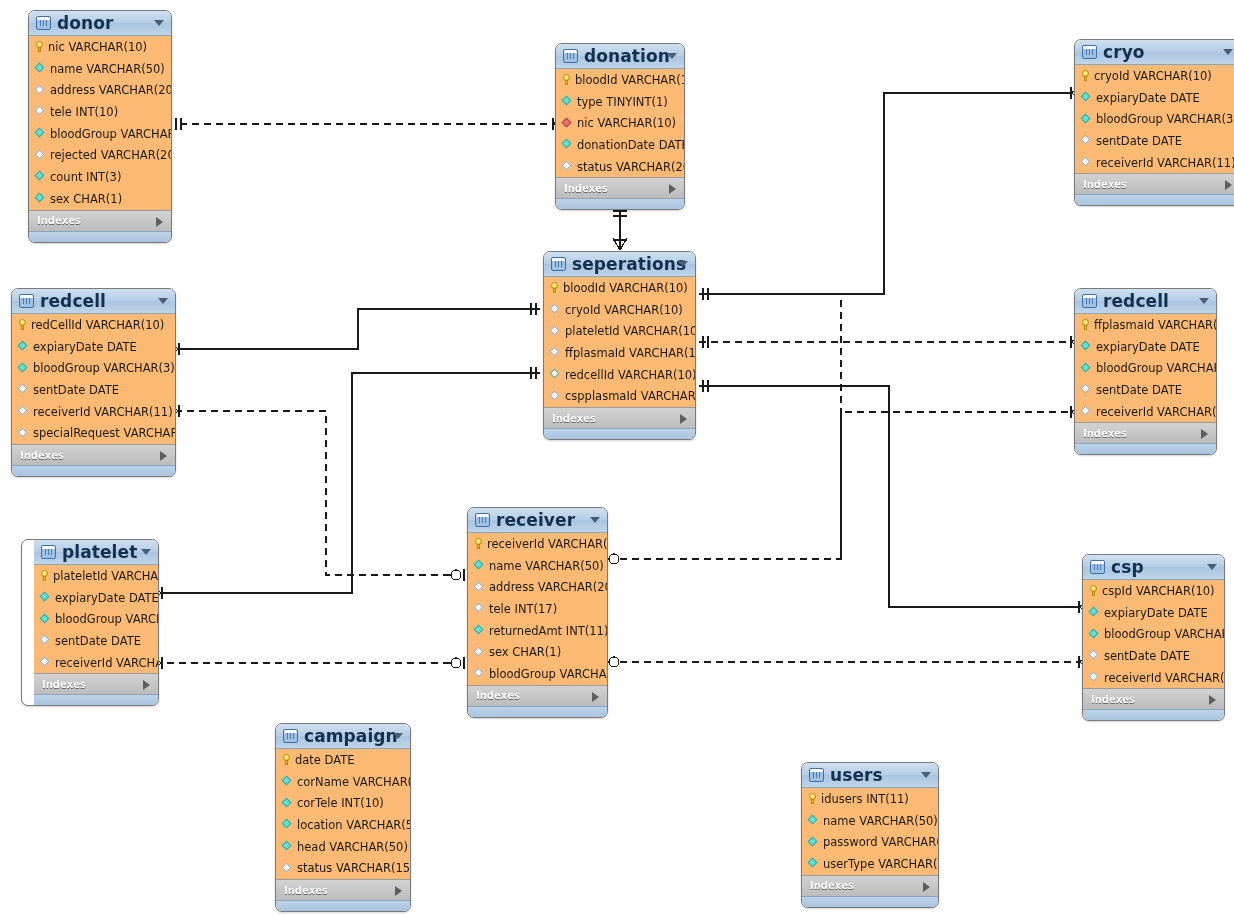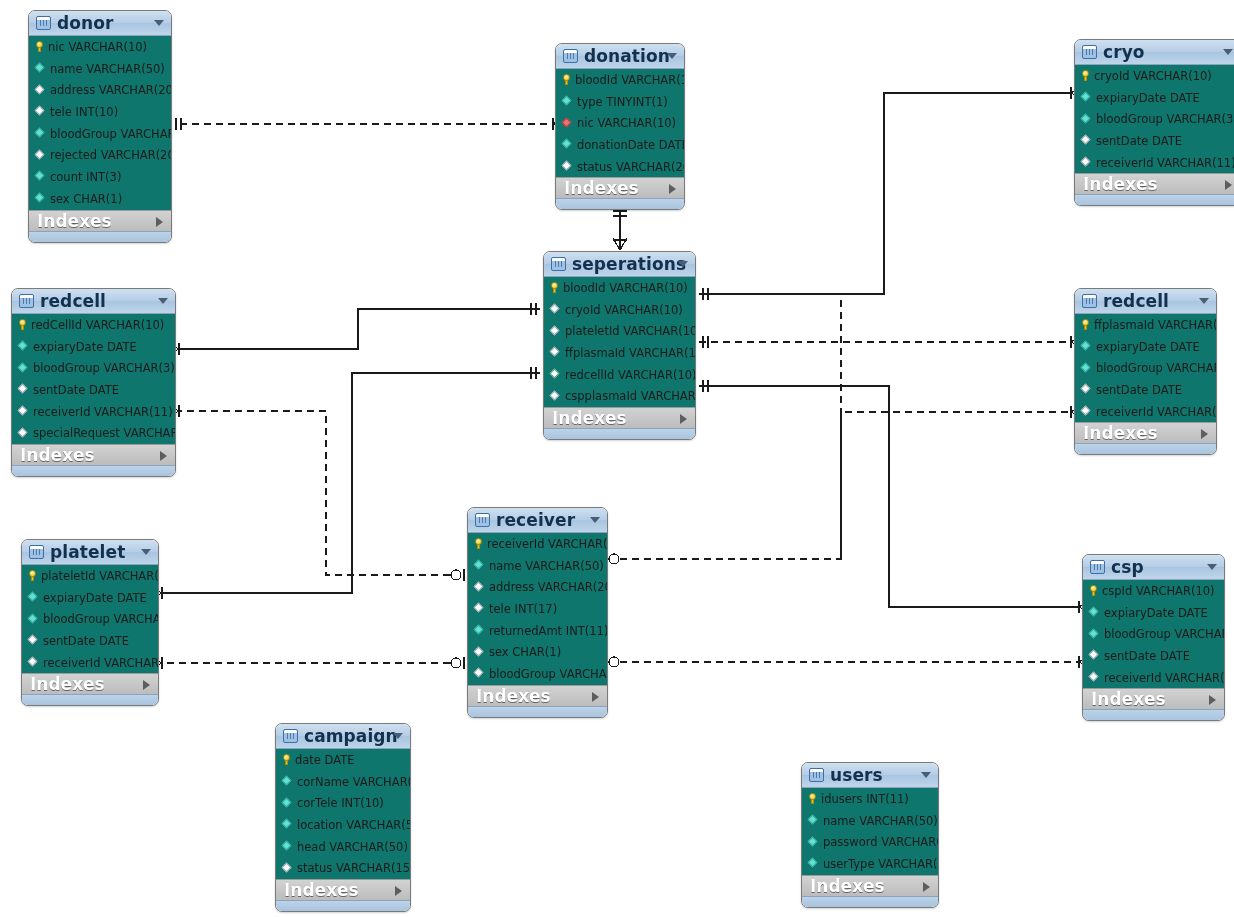--- a/index.html
+++ b/index.html
@@ -44,21 +44,21 @@
   }
   .hicon:before{
     content:"";position:absolute;left:3px;top:3px;width:1px;height:6px;background:#4a7bb0;
     box-shadow:3px 0 0 #4a7bb0, 6px 0 0 #4a7bb0;
   }
   .caret{
     position:absolute;right:7px;top:50%;margin-top:-3px;
     width:0;height:0;border-left:5px solid transparent;border-right:5px solid transparent;
     border-top:6px solid #4a5e73;
   }
-  .rows{background:#0f766e;}
+  .rows{background:#fdba74;}
   .row{
     height:21.7px;
     display:flex;align-items:center;
     padding-left:6px;
     font-size:11.5px;color:#1a1a1a;
     white-space:nowrap;
   }
   .row .lbl{margin-left:4px;}
   .key{
     width:9px;height:11px;flex:0 0 auto;position:relative;
@@ -85,21 +85,21 @@
   .k-green:before{background:#ffffff;border:1px solid #5aa07a;}
 
   .idx{
     height:20px;display:flex;align-items:center;
     padding:0 6px 0 8px;
     background:linear-gradient(to bottom,#d2d2d2,#bcbcbc);
     border-top:1px solid #9a9a9a;
     position:relative;
   }
   .idx span{
-    font-size:17px;font-weight:bold;color:#ffffff;
+    font-size:10px;font-weight:bold;color:#ffffff;
     text-shadow:0 1px 0 rgba(90,90,90,.9);
   }
   .idx .arw{
     position:absolute;right:8px;top:50%;margin-top:-4px;
     width:0;height:0;border-top:5px solid transparent;border-bottom:5px solid transparent;
     border-left:7px solid #5e5e5e;
   }
   .foot{
     height:10px;
     background:linear-gradient(to bottom,#bcd3e9,#a9c4de);
@@ -419,21 +419,21 @@
           <span class="key k-d k-hollow"></span>
           <span class="lbl">receiverId VARCHAR(11)</span>
         </div>
       </div>
       <div class="idx">
         <span>Indexes</span>
         <span class="arw"></span>
       </div>
       <div class="foot"></div>
     </div>
-    <div class="tbl" style="left: 21px; top: 539px; width: 138px;">
+    <div class="tbl" style="left: 21px; top: 539px; width: 138px; padding-left: 12px;">
       <div class="tbl-head">
         <span class="hicon"></span>
         <span class="tname">platelet</span>
         <span class="caret"></span>
       </div>
       <div class="rows">
         <div class="row">
           <span class="key k-pk"></span>
           <span class="lbl">plateletId VARCHAR(10)</span>
         </div>

